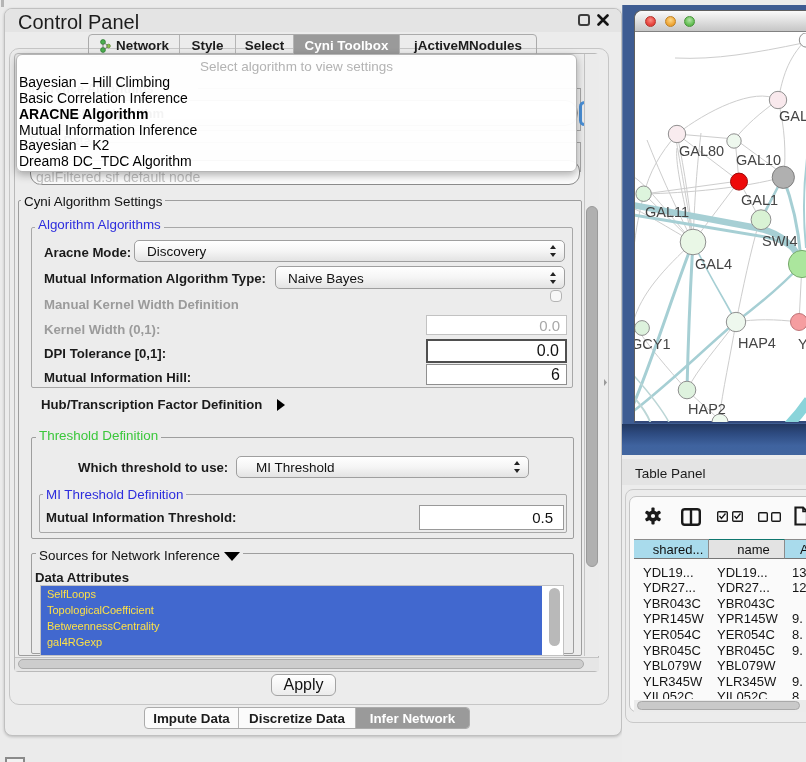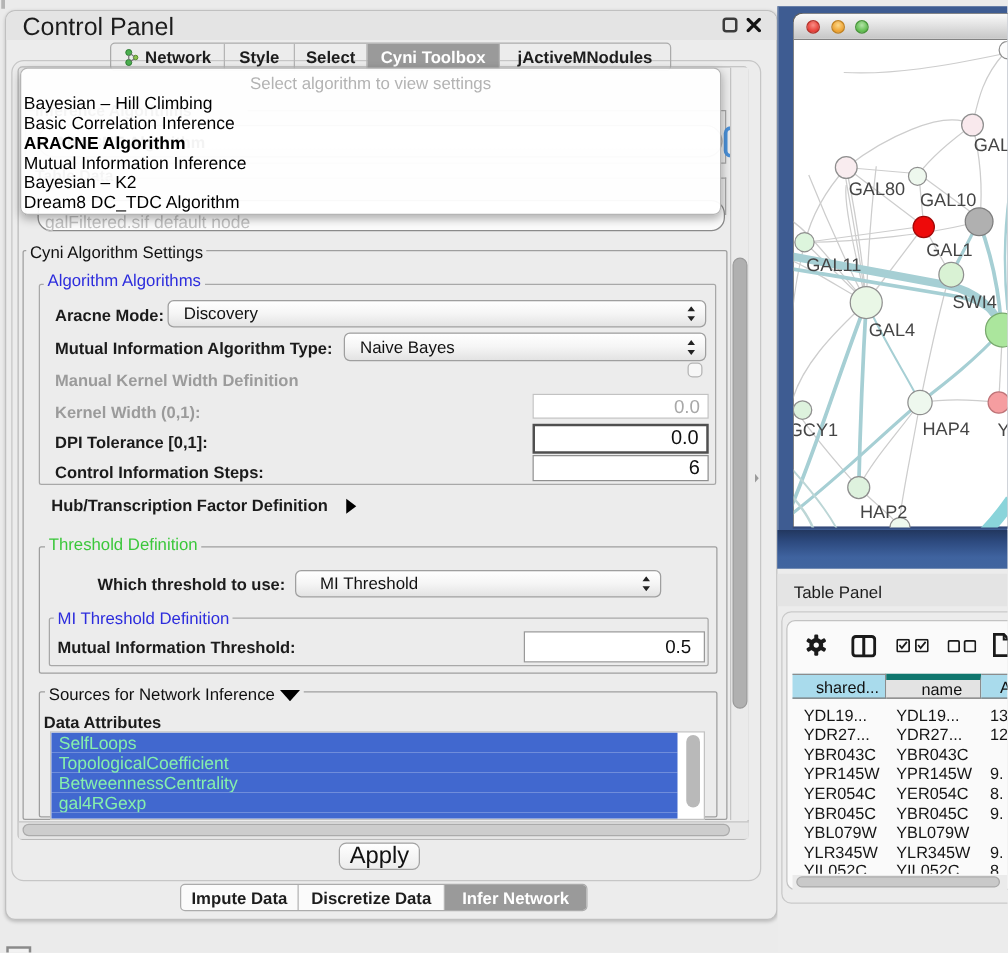--- a/index.html
+++ b/index.html
@@ -36,21 +36,21 @@
 .combo .arr { position:absolute; right:7px; top:50%; transform:translateY(-50%); width:8px; height:12px; }
 
 .tf { position:absolute; background:#fff; border:1px solid #b3b3b3; font-size:13px; color:#111; text-align:center; padding-right:6px; line-height:1; display:flex; align-items:center; justify-content:flex-end; }
 
 #dropdown { left:16px; top:54px; width:561px; height:118px; background:rgba(255,255,255,.95);
   border:1px solid #b5b5b5; border-radius:6px; box-shadow:0 3px 8px rgba(0,0,0,.3); z-index:50; }
 #dropdown .prompt { position:absolute; top:4px; width:100%; text-align:center; font-size:13.5px; color:#b3b3b3; }
 #dropdown .it { position:absolute; left:2px; font-size:14px; color:#000; white-space:nowrap; }
 
 #attrlist { left:40px; top:585px; width:524px; height:71px; background:#fff; border:1px solid #c2c2c2; overflow:hidden; }
-.li { position:absolute; left:0; width:501px; height:16.1px; background:#4168cf; color:#86efac; font-size:14px; padding-left:6px; line-height:16px; white-space:nowrap; }
+.li { position:absolute; left:0; width:501px; height:16.1px; background:#4168cf; color:#fde047; font-size:11px; padding-left:6px; line-height:16px; white-space:nowrap; }
 
 #bluebg { left:622px; top:4.5px; width:184px; height:450.5px; background:#3e5c92; border-left:1px solid #6d83a9; }
 #netwin { left:634px; top:10px; width:173px; height:413px; background:#fff; border:1px solid #5f5f5f; border-radius:8px 0 0 0; border-bottom:2px solid #33497a; }
 #nettitle { left:0; top:0; width:100%; height:21px; background:linear-gradient(#fafafa,#c6c6c6); border-bottom:1px solid #828282; border-radius:8px 0 0 0; }
 .tl { position:absolute; top:5px; width:11px; height:11px; border-radius:50%; }
 
 #tblarea { left:622px; top:455px; width:184px; height:307px; background:#ececec; }
 #tblouter { left:625px; top:489px; width:190px; height:234px; border:1px solid #c9c9c9; border-radius:8px; background:#ececec; }
 #tblpanel { left:629px; top:496px; width:186px; height:216px; background:#fafafa; border:1px solid #c3c3c3; border-radius:7px; }
 .hcell { position:absolute; top:539px; height:20px; border-right:1px solid #8c8c8c; font-size:13px; color:#101010; display:flex; align-items:center; justify-content:center; }
@@ -121,21 +121,21 @@
 
   <div class="lbl dis" style="left:44px;top:297px;">Manual Kernel Width Definition</div>
   <div class="abs" style="left:550px;top:290px;width:12px;height:12px;border:1px solid #b4b4b4;border-radius:4px;background:#f7f7f7;"></div>
 
   <div class="lbl dis" style="left:44px;top:322px;">Kernel Width (0,1):</div>
   <div class="tf" style="left:426px;top:315px;width:141px;height:20px;border-color:#c2c2c2;color:#a8a8a8;font-size:15px;">0.0</div>
 
   <div class="lbl" style="left:44px;top:346px;">DPI Tolerance [0,1]:</div>
   <div class="tf" style="left:426px;top:339px;width:141px;height:24px;border:2px solid #4f4f4f;font-size:16px;">0.0</div>
 
-  <div class="lbl" style="left:44px;top:370px;">Control Information Steps:</div>
+  <div class="lbl" style="left:44px;top:370px;">Mutual Information Hill:</div>
   <div class="tf" style="left:426px;top:364px;width:141px;height:21px;border-color:#8f8f8f;font-size:16px;">6</div>
 
   <div class="lbl" style="left:41px;top:397px;">Hub/Transcription Factor Definition</div>
   <svg class="abs" style="left:276px;top:398px;" width="10" height="14" viewBox="0 0 10 14">
       <path d="M1,1 L9,7 L1,13 Z" fill="#000"></path>
     </svg>
 
   <div class="abs grp" style="left:31px;top:437px;width:543px;height:102px;"></div>
   <div class="grptitle" style="left:36px;top:428px;color:#3bc73b;">Threshold Definition</div>
 
@@ -163,21 +163,21 @@
     <div class="li" style="top:32px;">BetweennessCentrality</div>
     <div class="li" style="top:16px;">TopologicalCoefficient</div>
     <div class="li" style="top:48px;">gal4RGexp</div>
     <div class="li" style="top:64.1px;height:5px;"></div>
   </div>
   <div class="abs" style="left:549px;top:588px;width:11px;height:58px;background:#b9b9b9;border-radius:6px;"></div>
 
   <div class="abs" style="left:15px;top:657px;width:584px;height:14px;background:#e6e6e6;border-top:1px solid #c4c4c4;"></div>
   <div class="abs" style="left:18px;top:659px;width:566px;height:10px;background:#cdcdcd;border:1px solid #ababab;border-radius:6px;"></div>
 
-  <div class="abs" style="left:271px;top:674px;width:65px;height:22px;border:1px solid #a3a3a3;border-radius:6px;background:linear-gradient(#ffffff,#ececec);font-size:19px;color:#111;display:flex;align-items:center;justify-content:center;">Apply</div>
+  <div class="abs" style="left:271px;top:674px;width:65px;height:22px;border:1px solid #a3a3a3;border-radius:6px;background:linear-gradient(#ffffff,#ececec);font-size:16px;color:#111;display:flex;align-items:center;justify-content:center;">Apply</div>
 
   <div id="bottabs" class="abs tabgrp">
     <div class="tb" style="width:94px;">Impute Data</div>
     <div class="tb" style="width:117px;">Discretize Data</div>
     <div class="tb sel" style="width:113px;">Infer Network</div>
   </div>
 
   <div id="dropdown" class="abs">
     <div class="prompt">Select algorithm to view settings</div>
     <div class="it" style="top:19px;">Bayesian – Hill Climbing</div>
@@ -317,21 +317,21 @@
     <rect x="13.7" y="0.7" width="8.6" height="8.6" rx="1" fill="none" stroke="#1a1a1a" stroke-width="1.4"></rect>
   </svg>
   <svg class="abs" style="left:794px;top:506px;" width="14" height="20" viewBox="0 0 14 20">
     <path d="M1.5,1.5 L9,1.5 L13,5.5 L13,18.5 L1.5,18.5 Z" fill="none" stroke="#1a1a1a" stroke-width="2.2"></path>
     <path d="M9,1.5 L9,5.5 L13,5.5" fill="none" stroke="#1a1a1a" stroke-width="1.6"></path>
   </svg>
 
   <div class="hcell" style="left:634px;width:75px;background:#a9dbec;border-top:1px solid #8c8c8c;border-bottom:1px solid #777;">
       <span style="margin-left:14px;">shared...</span>
     </div>
-  <div class="hcell" style="left:709px;width:76px;background:#e3e3e3;border-top:5px solid #0f766e;border-bottom:1px solid #777;">
+  <div class="hcell" style="left:709px;width:76px;background:#e3e3e3;border-top:1px solid #0f766e;border-bottom:1px solid #777;">
       <span style="margin-left:14px;">name</span>
     </div>
   <div class="hcell" style="left:785px;width:21px;background:#a9dbec;border-top:1px solid #8c8c8c;border-bottom:1px solid #777;border-right:none;">
       <span style="margin-left:24px;">Av</span>
     </div>
 
   <div id="rows" class="abs" style="left:634px;top:559px;width:172px;height:140px;overflow:hidden;">
     <div class="trow" style="left:9px;top:5.5px;">YDL19...</div>
       <div class="trow" style="left:83px;top:5.5px;">YDL19...</div>
       <div class="trow" style="left:158px;top:5.5px;">13</div>

